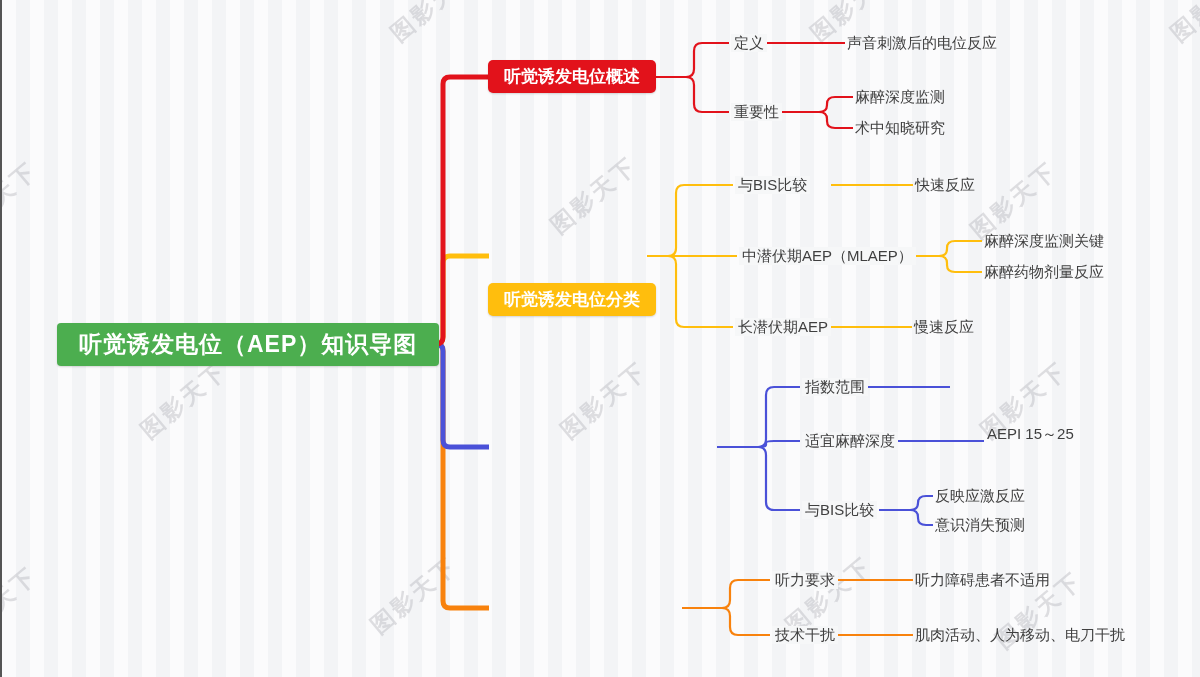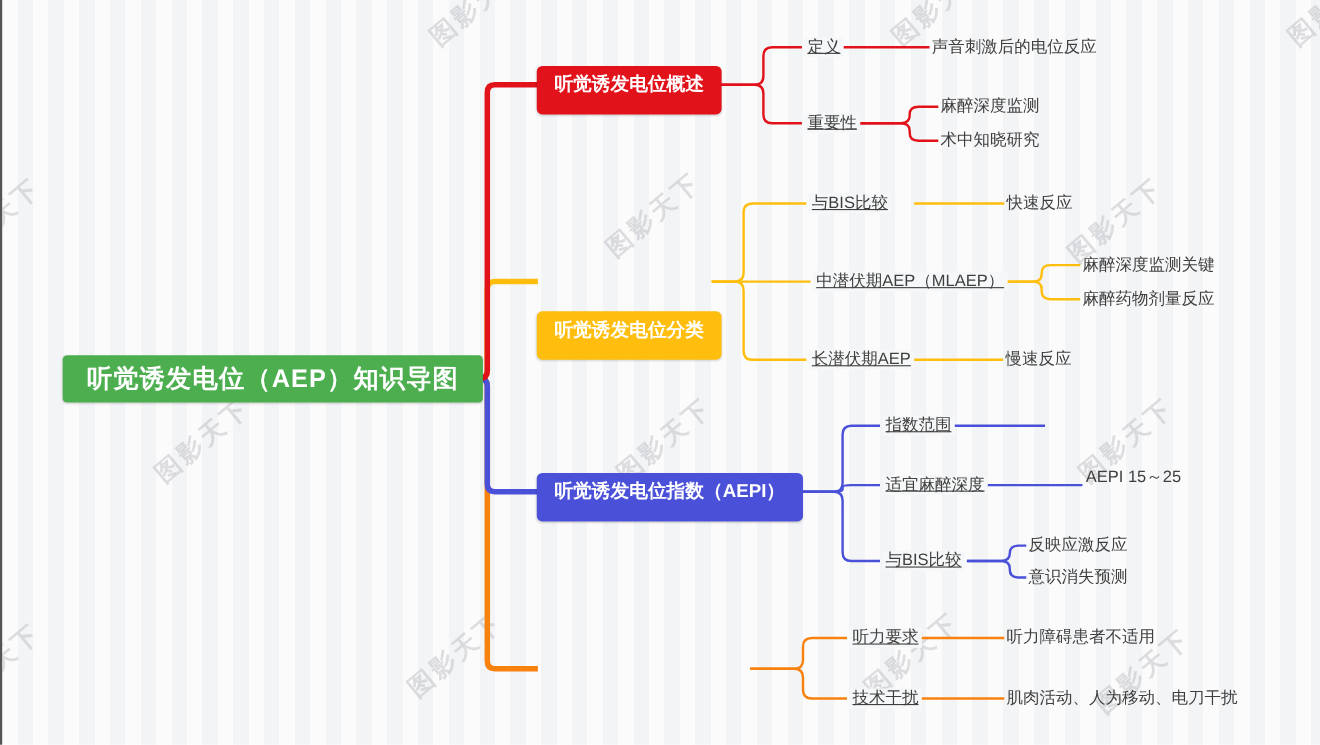--- a/index.html
+++ b/index.html
@@ -18,23 +18,23 @@
     white-space:nowrap;pointer-events:none;user-select:none;
   }
   svg.links{position:absolute;left:0;top:0;z-index:1;}
   svg.links path{fill:none;}
   .trunk{stroke-width:5;}
   .limb{stroke-width:2.2;}
   .label{
     position:absolute;z-index:2;transform:translateY(-50%);
     font-size:15px;color:#3f3f3f;white-space:nowrap;line-height:18px;
   }
-  .label.mid{background:#f6f7f8;padding:0 3px;text-decoration:underline;}
+  .label.mid{background:#f6f7f8;padding:0 3px;}
   .node{
-    position:absolute;z-index:3;height:44px;line-height:34px;
+    position:absolute;z-index:3;height:33px;line-height:34px;
     padding:0 16px;border-radius:5px;
     color:#fff;font-size:17px;font-weight:bold;white-space:nowrap;
     box-shadow:0 1px 2px rgba(0,0,0,0.15);
   }
   .node.root{
     height:43px;line-height:43px;font-size:23px;letter-spacing:1px;
     padding:0 22px;border-radius:4px;
   }
   .bg-root{background:#4cae4f;}
   .bg-red{background:#e2121b;}
@@ -118,15 +118,14 @@
   <div class="label" style="left:933px;top:525px">意识消失预测</div>
 
   <div class="label mid" style="left:770px;top:580px">听力要求</div>
   <div class="label" style="left:913px;top:580px">听力障碍患者不适用</div>
   <div class="label mid" style="left:770px;top:635px">技术干扰</div>
   <div class="label" style="left:913px;top:635px">肌肉活动、人为移动、电刀干扰</div>
 
   <div class="node root bg-root" style="left:55px;top:323px">听觉诱发电位（AEP）知识导图</div>
   <div class="node bg-red" style="left:486px;top:60px">听觉诱发电位概述</div>
   <div class="node bg-yellow" style="left:486px;top:239px">听觉诱发电位分类</div>
-  <div class="node bg-blue" style="left:486px;top:430px">听觉诱发电位指数（AEPI）</div>
 
 </div>
 
 </body></html>

